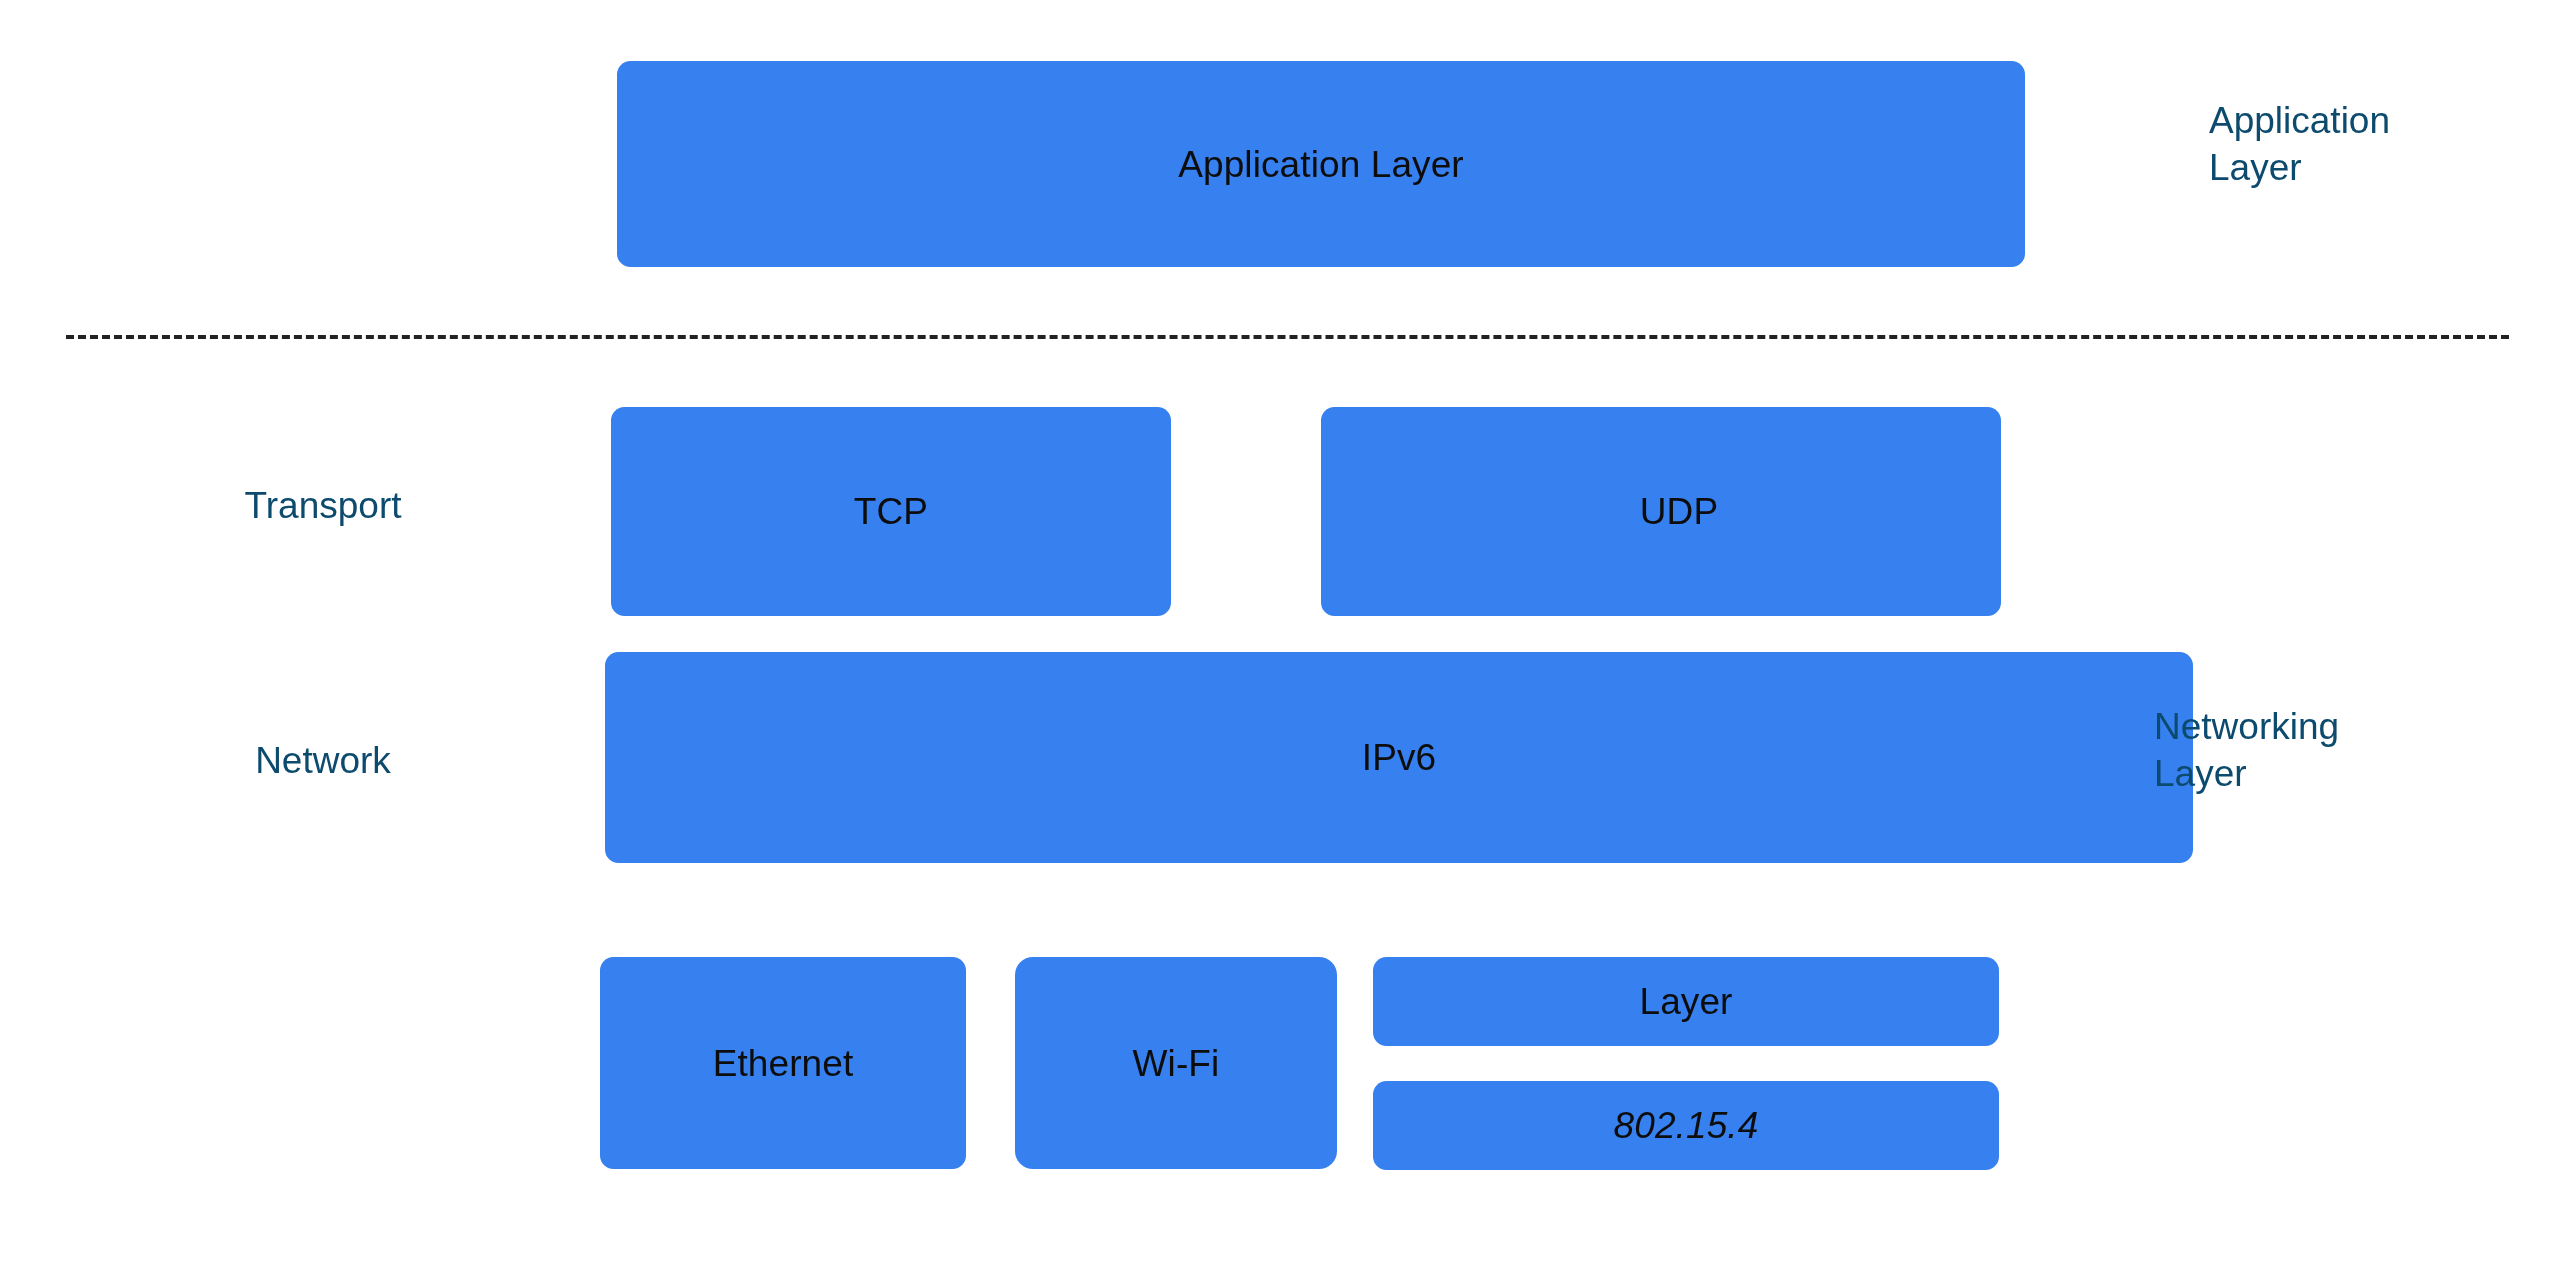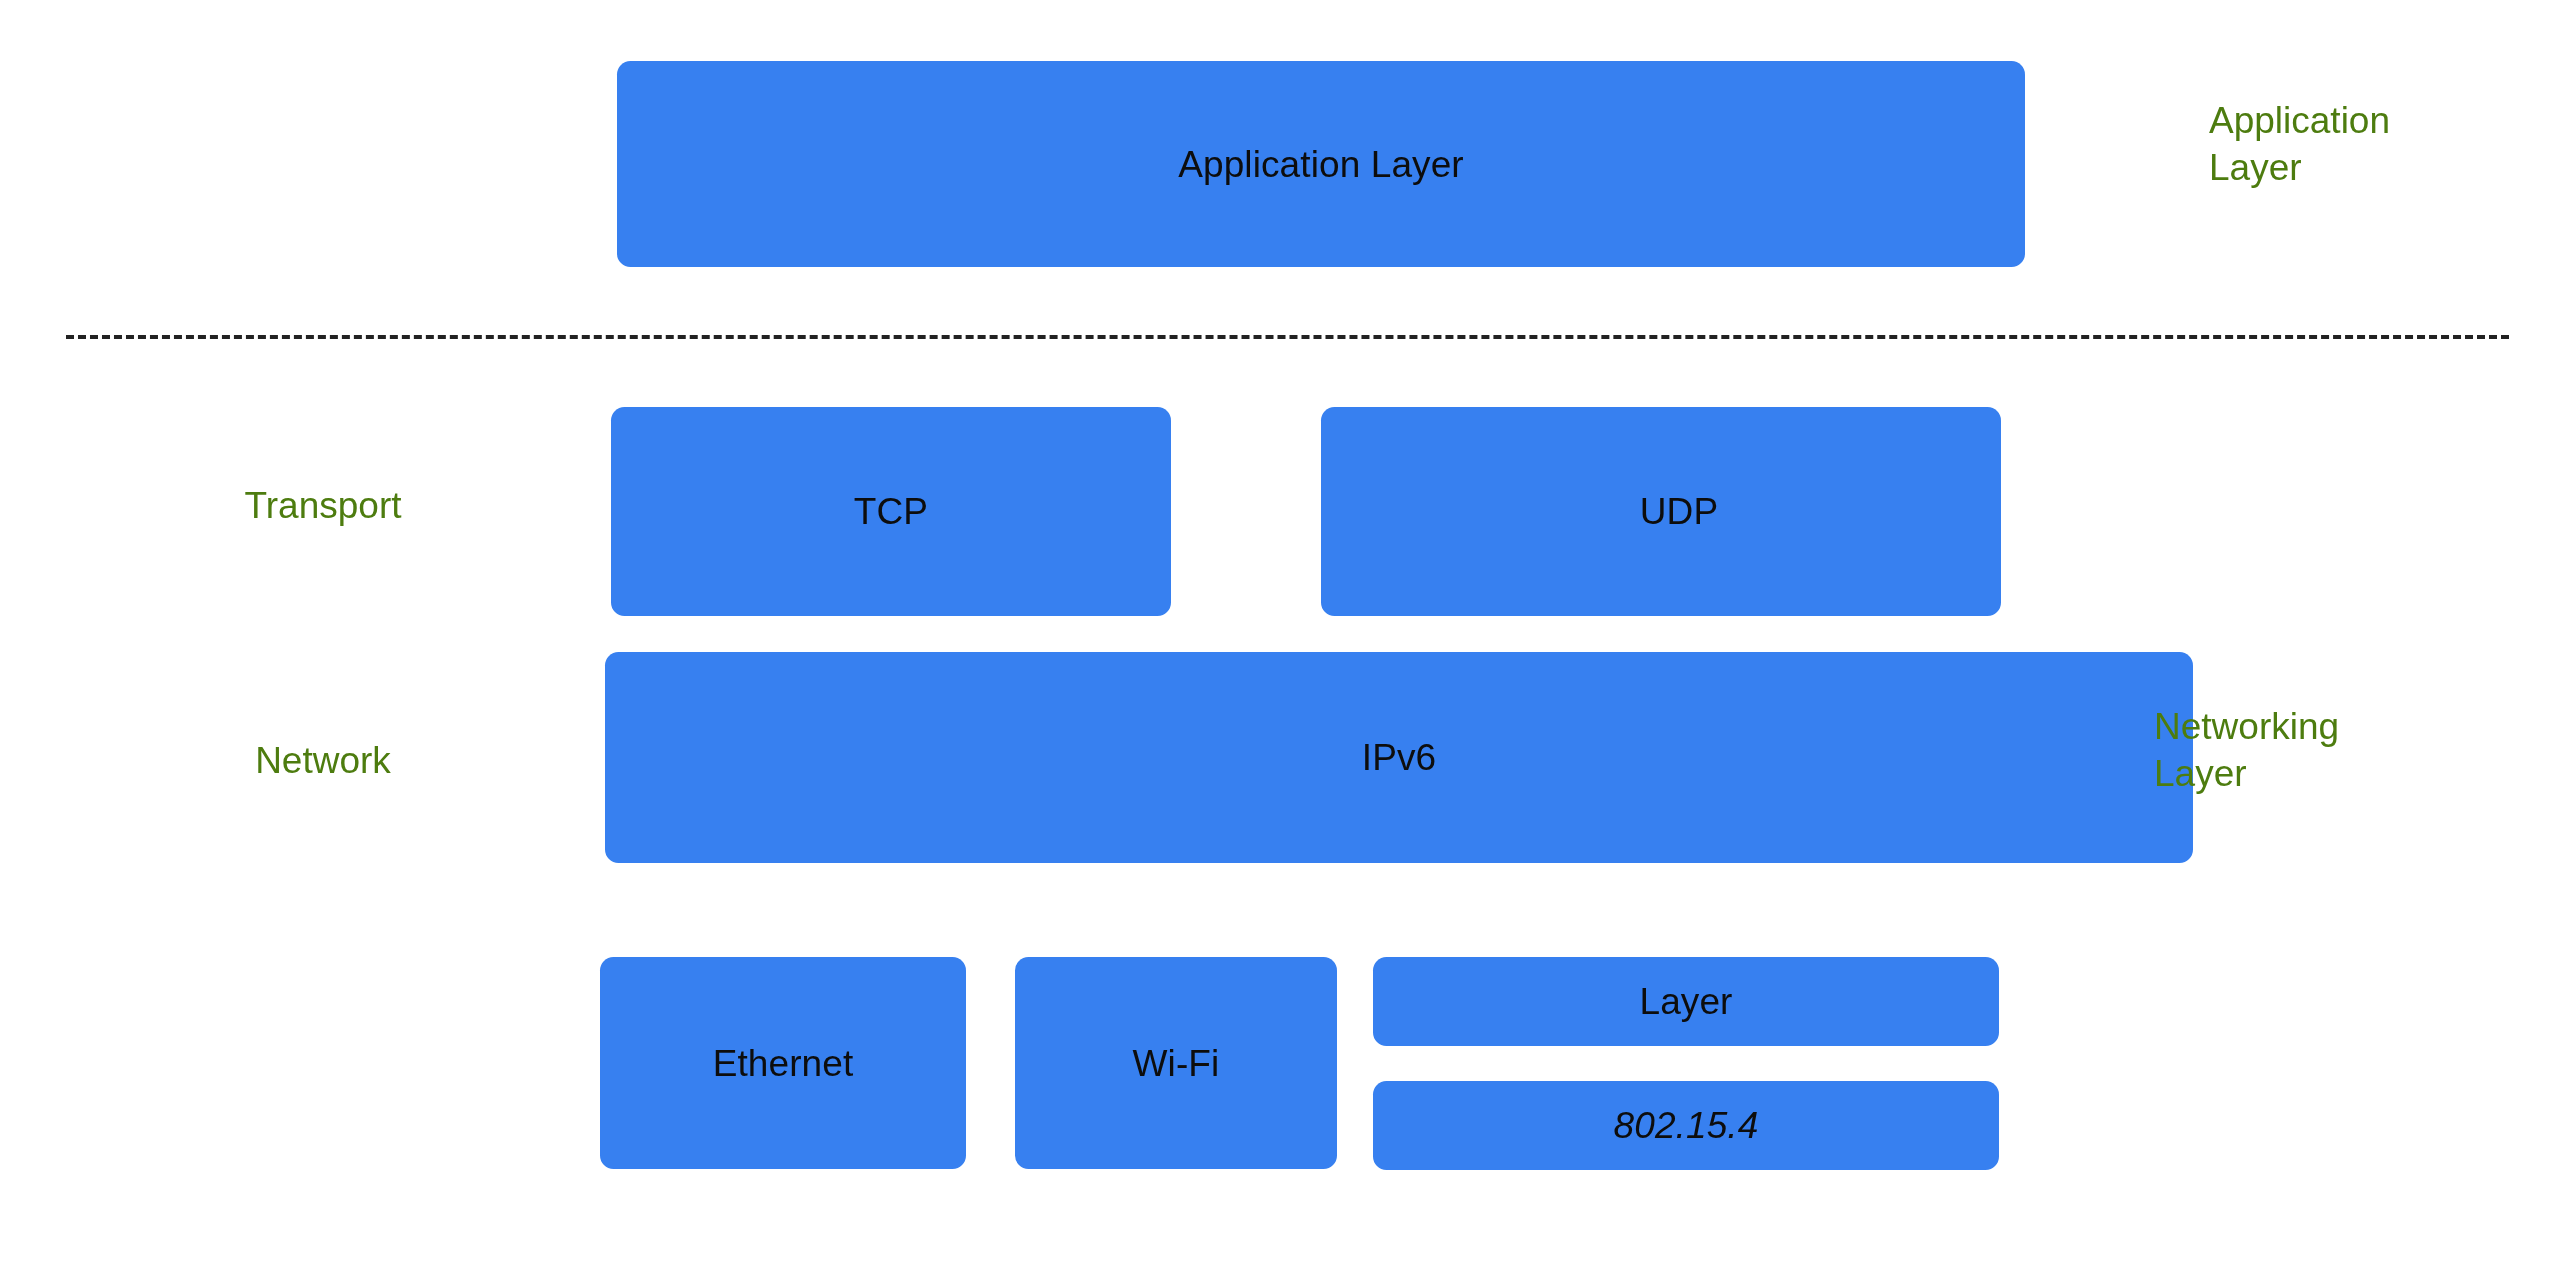--- a/index.html
+++ b/index.html
@@ -38,21 +38,21 @@
     font-weight: 400;
     letter-spacing: 0.1px;
     white-space: nowrap;
   }
 
   
   .side-label {
     position: absolute;
     font-size: 37px;
     line-height: 1.28;
-    color: #4d7c0f;
+    color: #0c4a6e;
     font-weight: 400;
     white-space: pre-line;
   }
   .side-label.left  { text-align: center; }
   .side-label.right { text-align: left; }
 
   
   .divider {
     position: absolute;
     height: 0;
@@ -90,21 +90,21 @@
   </div>
 
   <div class="side-label right" style="left:2154px; top:703px; width:392px;">Networking
 Layer</div>
 
 
   <div class="box" style="left:600px; top:957px; width:366px; height:212px;">
     <span class="box-label">Ethernet</span>
   </div>
 
-  <div class="box" style="left:1015px; top:957px; width:322px; height:212px;">
+  <div class="box" style="left:1015px; top:957px; width:322px; height:212px;border-radius:18px;">
     <span class="box-label">Wi-Fi</span>
   </div>
 
   <div class="box" style="left:1373px; top:957px; width:626px; height:89px;">
     <span class="box-label">Layer</span>
   </div>
 
   <div class="box" style="left:1373px; top:1081px; width:626px; height:89px;font-style:italic;">
     <span class="box-label">802.15.4</span>
   </div>

